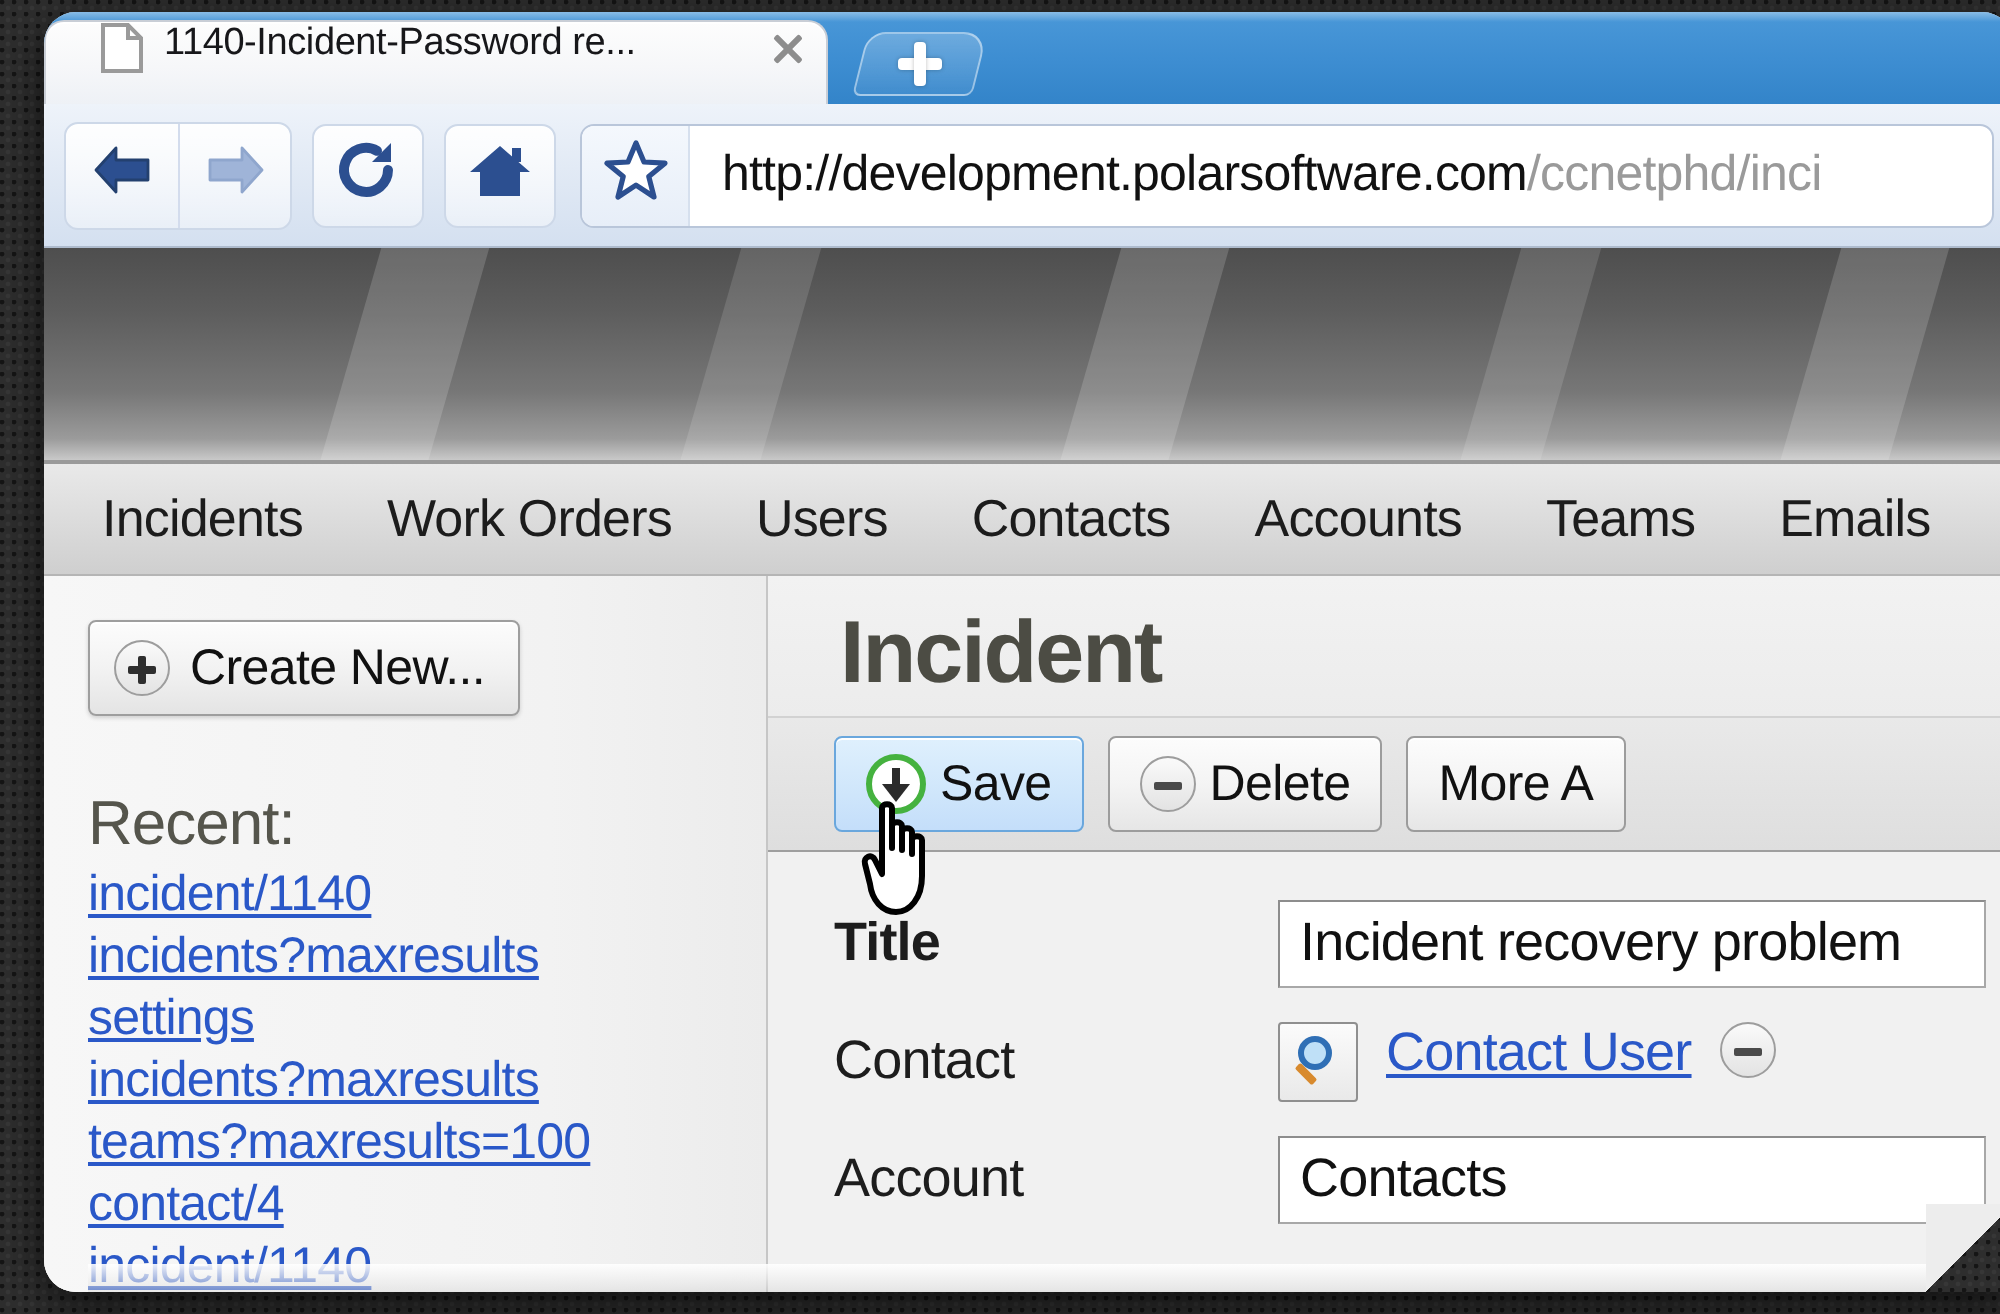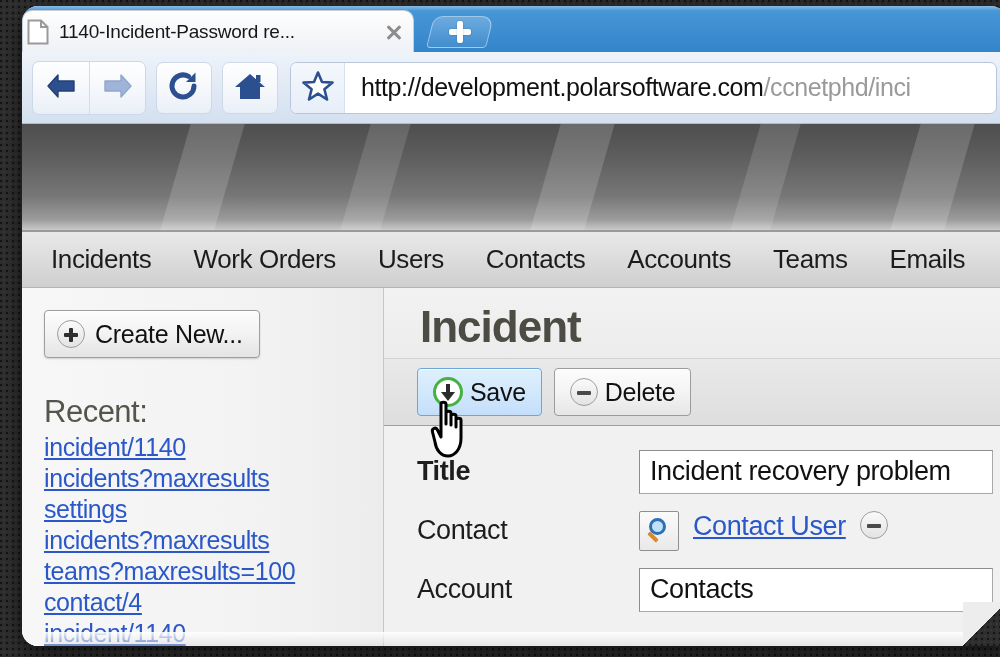--- a/index.html
+++ b/index.html
@@ -35,21 +35,21 @@
   }
   .tabstrip:before{
     content:""; position:absolute; left:0; right:0; top:0; height:5px;
     background:linear-gradient(to bottom, rgba(255,255,255,.35), rgba(255,255,255,0));
   }
   .tab-active{
     position:absolute; left:0; top:4px; width:392px; height:42px;
     background:linear-gradient(to bottom,#fdfdfd 0%, #f6f7f9 55%, #eef1f6 100%);
     border-radius:10px 10px 0 0;
     border:1px solid #c9ced6; border-bottom:none;
-    display:flex; align-items:center; padding:0 6px 0 4px;
+    display:flex; align-items:flex-start; padding:0 6px 0 27px;
     box-shadow:inset 0 1px 0 #fff;
   }
   .tab-favicon{
     width:22px;height:26px;flex:none;position:relative;margin-right:10px;
   }
   .tab-title{
     flex:1; font-size:19px; color:#17171a; white-space:nowrap;
     overflow:hidden; text-overflow:clip; letter-spacing:-.2px;
   }
   .tab-close{
@@ -375,20 +375,23 @@
 
       <div class="toolbar">
         <div class="tb-btn hover">
           <span class="save-circ"></span>
           <span>Save</span>
         </div>
         <div class="tb-btn">
           <span class="circ-icon minus"></span>
           <span>Delete</span>
         </div>
+        <div class="tb-btn">
+          <span>More A</span>
+        </div>
       </div>
 
       <div class="form">
         <div class="frow">
           <div class="flabel bold">Title</div>
           <div class="finput">Incident recovery problem</div>
         </div>
         <div class="frow">
           <div class="flabel">Contact</div>
           <div class="lookup-row">

